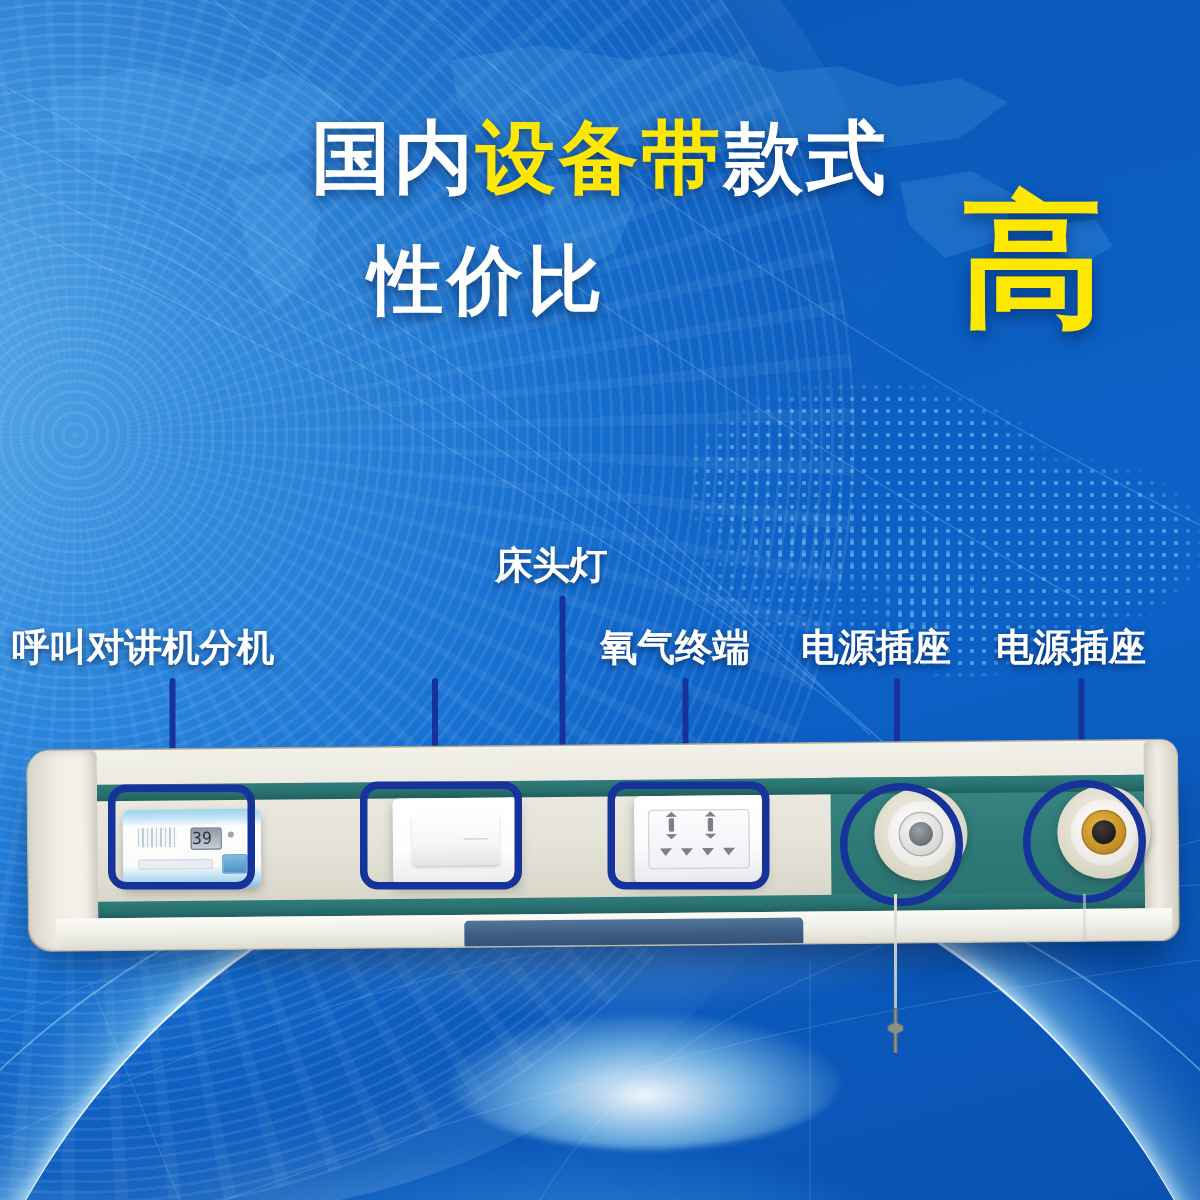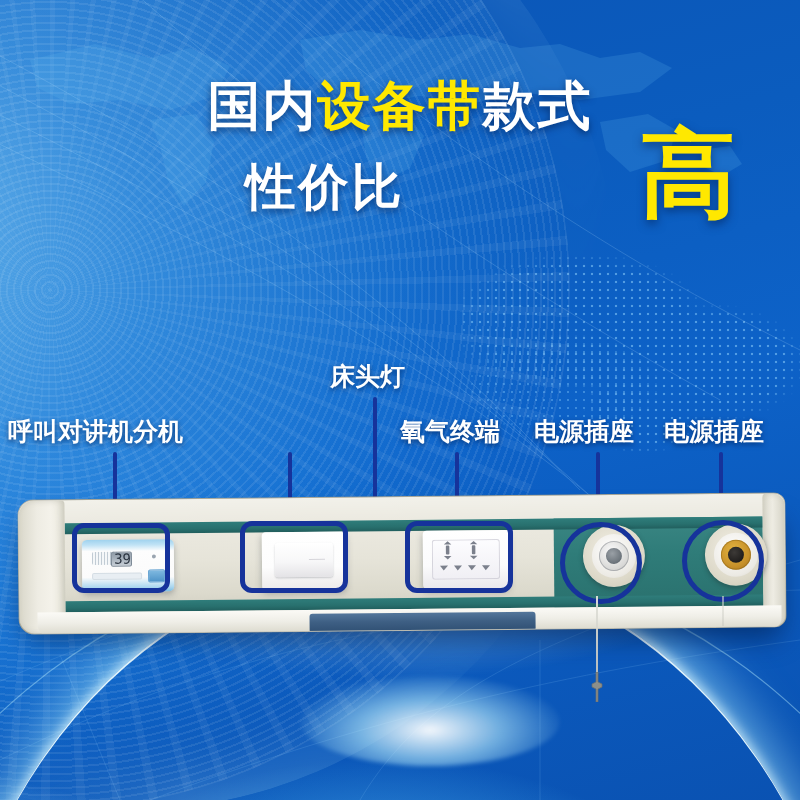--- a/index.html
+++ b/index.html
@@ -102,23 +102,23 @@
     background:linear-gradient(180deg,#3a8683 0%,#2f7c79 40%,#2a716e 100%);}
   .bottom-rail{position:absolute;left:18px;right:4px;bottom:-3px;height:24px;border-radius:0 0 12px 12px;
     background:linear-gradient(180deg,#fbfaf6 0%,#efeee7 45%,#d9d7ca 100%);}
   .rail-reflect{position:absolute;left:272px;width:226px;bottom:1px;height:19px;border-radius:3px;
     background:linear-gradient(180deg,#4b6f96 0%,#35587f 45%,#26486e 100%);opacity:.95;}
 
   
   .intercom{position:absolute;left:63px;top:40px;width:92px;height:52px;border-radius:5px;
     background:linear-gradient(180deg,#9fd2ee 0%,#bfe2f5 10%,#fdfdfd 22%,#fbfbfb 72%,#a9d6ef 92%,#7cbde3 100%);
     box-shadow:0 3px 6px rgba(60,70,80,.35);}
-  .ic-screen{position:absolute;left:29px;top:12px;width:19px;height:13px;border-radius:2px;
+  .ic-screen{position:absolute;left:45px;top:12px;width:19px;height:13px;border-radius:2px;
     background:linear-gradient(180deg,#8e9aa6,#c6ced6);border:1px solid #7b8895;
-    font-size:14px;color:#2b3440;text-align:right;line-height:13px;font-family:"DejaVu Sans Mono",monospace;}
+    font-size:11px;color:#2b3440;text-align:left;line-height:13px;font-family:"DejaVu Sans Mono",monospace;}
   .ic-grill{position:absolute;left:10px;top:12px;width:26px;height:13px;border-radius:2px;
     background:repeating-linear-gradient(90deg,#b7c3cd 0 1px,#f3f6f8 1px 3px);opacity:.85;}
   .ic-led{position:absolute;left:70px;top:15px;width:4px;height:4px;border-radius:50%;background:#9aa5b0;}
   .ic-bar{position:absolute;left:10px;top:33px;width:48px;height:5px;border-radius:2px;background:#e8eef3;border:1px solid #d4dde4;}
   .ic-btn{position:absolute;left:66px;top:30px;width:15px;height:11px;border-radius:2px;
     background:linear-gradient(180deg,#7fb9e0,#4f94c8);border:1px solid #5f9fd0;}
 
   .lightswitch{position:absolute;left:243px;top:34px;width:84px;height:58px;border-radius:4px;
     background:linear-gradient(180deg,#ffffff 0%,#fdfdfd 60%,#eceaea 100%);
     box-shadow:0 3px 7px rgba(60,70,80,.38);}

